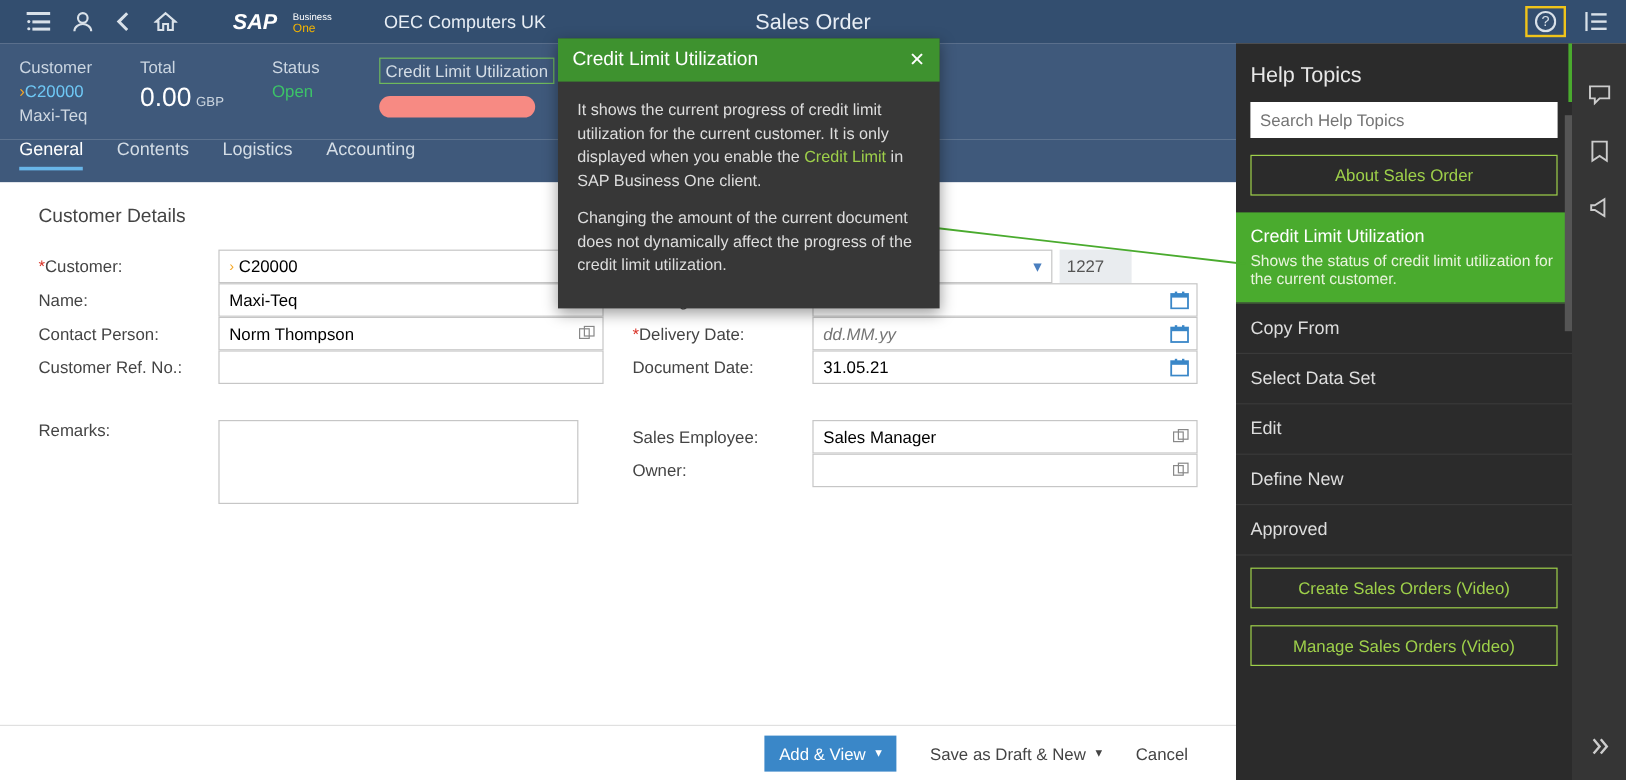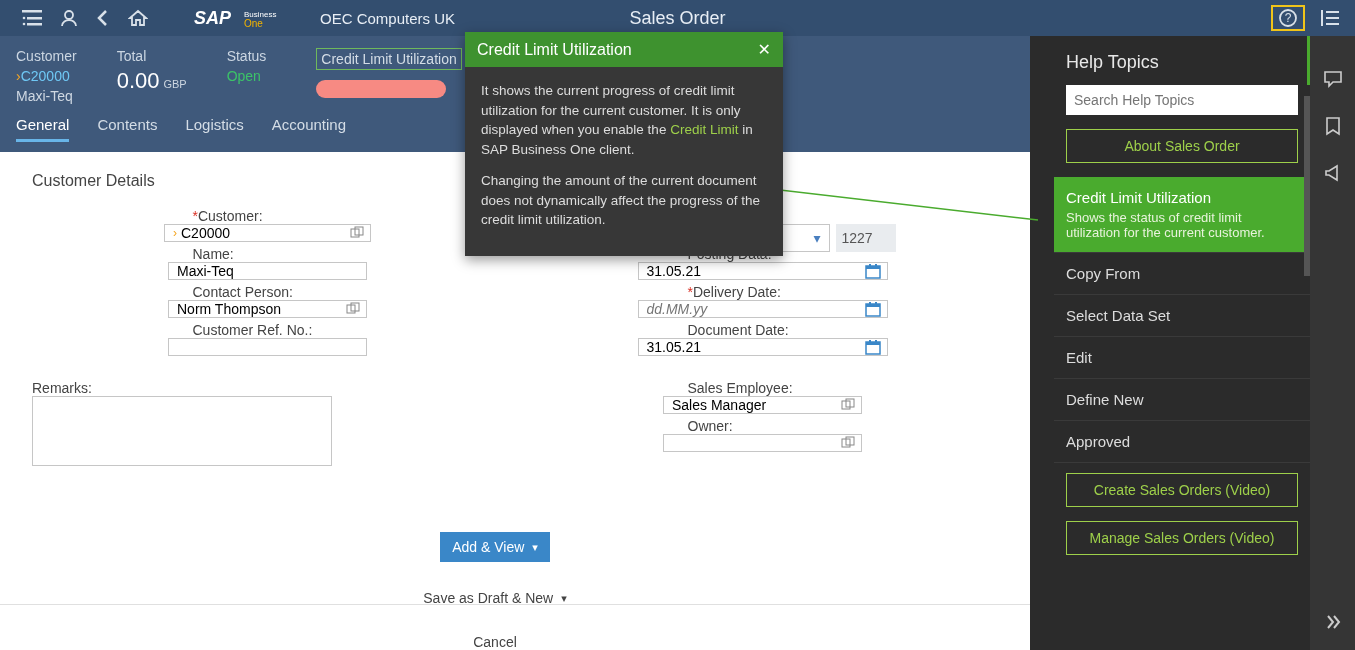--- a/index.html
+++ b/index.html
@@ -53,21 +53,21 @@
   
   .content {
     width:1030px;
     padding:20px 32px;
     background:#fff;
     position:relative;
   }
   .section-columns { display:flex; gap:24px;}
   .col { flex:1; }
   .section-title { font-size:16px; color:#444; margin-bottom:18px;}
-  .form-row { display:flex; align-items:center; margin-bottom:10px; height:28px;flex-direction:column;}
+  .form-row { display:flex; align-items:center; height:28px;}
   .form-label { width:150px; font-size:14px; color:#444;}
   .required::before{content:"*"; color:#d93025;}
   .form-input {
     flex:1; height:28px; border:1px solid #c6c6c6; padding:0 8px; font-size:14px;
     display:flex; align-items:center; position:relative; background:#fff;
   }
   .form-input input { border:none; outline:none; width:100%; height:100%; font-size:14px; background:transparent;}
   .form-input .arrow-icon { color:#f5a623; margin-right:4px; font-size:12px;}
   .form-input .right-icon { position:absolute; right:6px; top:50%; transform:translateY(-50%); cursor:pointer;}
   .combo { display:flex; gap:6px; align-items:center;}
@@ -104,21 +104,21 @@
   .tooltip-header{
     background:#3e922f; color:#fff; padding:8px 12px; font-size:16px; display:flex; justify-content:space-between; align-items:center;
   }
   .tooltip-body{padding:14px 16px; font-size:13.5px; line-height:1.45;}
   .tooltip-body a{color:#9ed04a;}
   .tooltip-body p{margin-bottom:12px;}
 
   
   .help-panel{
     position:absolute; top:36px; right:45px; width:280px; height:614px; background:#2b2b2b; z-index:40; color:#ddd;
-    display:flex; flex-direction:column; overflow:hidden;padding-left:24px;
+    display:flex; flex-direction:column; overflow:hidden;
   }
   .help-panel h2{font-size:18px; font-weight:400; padding:16px 12px 12px; color:#e8e8e8; border-right: 3px solid #4aab2e;}
   .help-search{
     margin:0 12px 14px; background:#fff; height:30px; display:flex; align-items:center; padding:0 8px;
   }
   .help-search input{border:none; outline:none; width:100%; font-size:14px; color:#555;}
   .help-btn{
     margin:0 12px 14px; border:1px solid #9ed04a; color:#9ed04a; padding:8px; text-align:center; font-size:14px; cursor:pointer;
   }
   .help-topic{
@@ -133,21 +133,20 @@
     position:absolute; top:36px; right:0; width:45px; height:614px; background:#353535; display:flex; flex-direction:column; align-items:center; padding-top:34px; gap:28px; z-index:41;
   }
   .right-rail .ricon{cursor:pointer;}
   .right-rail .expand{margin-top:auto; margin-bottom:20px;}
 
   
   .footer{
     position:absolute; bottom:0; left:0; width:1030px; height:46px; background:#fff;
     display:flex; align-items:center; justify-content:flex-end; padding-right:40px; gap:28px;
     border-top:1px solid #e0e0e0;
-    flex-direction:column;
   }
   .btn-primary{
     background:#3a87c8; color:#fff; padding:7px 12px; font-size:14px; display:flex; align-items:center; gap:8px; cursor:pointer;
   }
   .btn-ghost{ color:#444; font-size:14px; display:flex; align-items:center; gap:8px; cursor:pointer;}
   .chev-down{font-size:11px;}
   
   svg{display:block;}
 </style>
 </head>

